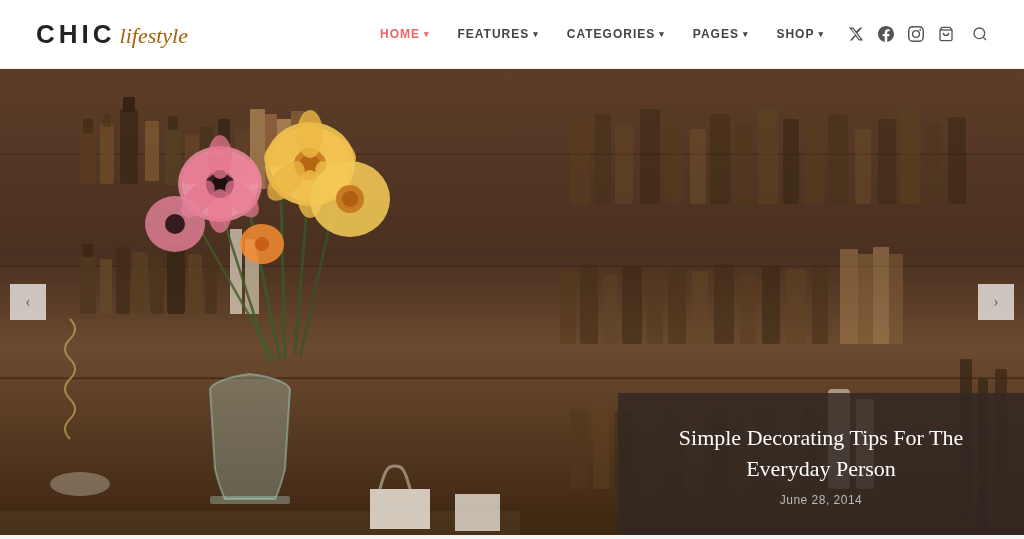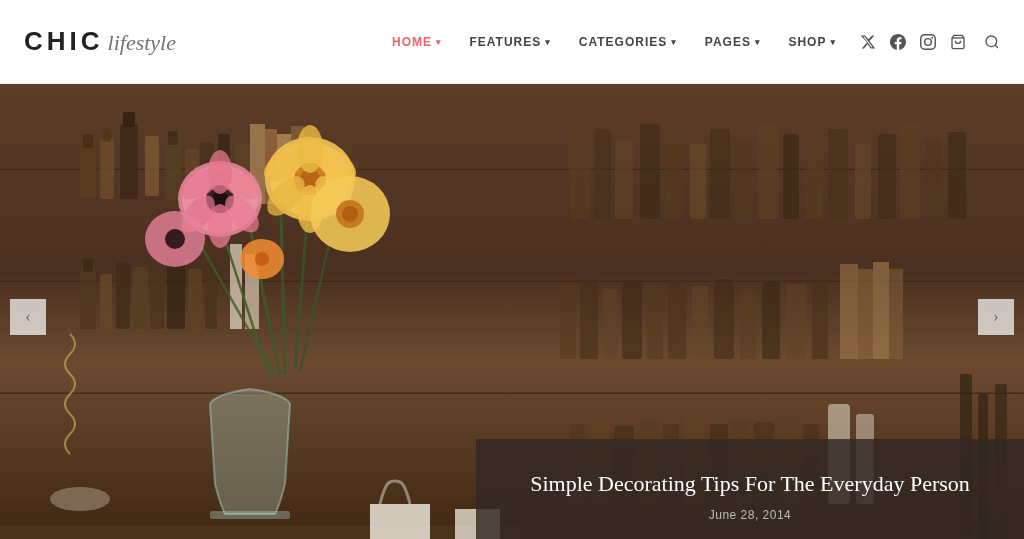--- a/index.html
+++ b/index.html
@@ -1,24 +1,24 @@
 <!DOCTYPE html>
 <html><head>
   <meta charset="utf-8">
   <style>
     * { margin: 0; padding: 0; box-sizing: border-box; }
     body { font-family: 'Georgia', serif; background: #f5f5f5; width: 1024px; overflow-x: hidden; }
 
     
     .header {
       background: #fff;
-      height: 84px;
-      display: flex;
-      align-items: center;
-      padding: 0 24px;
+      height: 69px;
+      display: flex;
+      align-items: center;
+      padding: 0 36px;
       border-bottom: 1px solid #eee;
       position: relative;
       z-index: 10;
     }
     .logo {
       display: flex;
       align-items: baseline;
       gap: 4px;
       margin-right: auto;
       text-decoration: none;
@@ -27,21 +27,21 @@
       font-family: 'Arial', sans-serif;
       font-weight: 900;
       font-size: 26px;
       letter-spacing: 4px;
       color: #222;
     }
     .logo-lifestyle {
       font-family: 'Georgia', serif;
       font-style: italic;
       font-size: 22px;
-      color: #737373;
+      color: #a16207;
       font-weight: 400;
     }
 
     nav {
       display: flex;
       align-items: center;
       gap: 0;
     }
     .nav-item {
       display: flex;
@@ -124,21 +124,21 @@
       width: 6px;
       height: 100%;
       background: #2a1a10;
     }
 
     
     .caption-overlay {
       position: absolute;
       bottom: 0;
       right: 0;
-      width: 548px;
+      width: 406px;
       background: rgba(50, 40, 35, 0.82);
       padding: 30px 40px 28px 40px;
       text-align: center;
     }
     .caption-title {
       color: #fff;
       font-family: 'Georgia', serif;
       font-size: 22px;
       font-weight: 400;
       line-height: 1.4;

